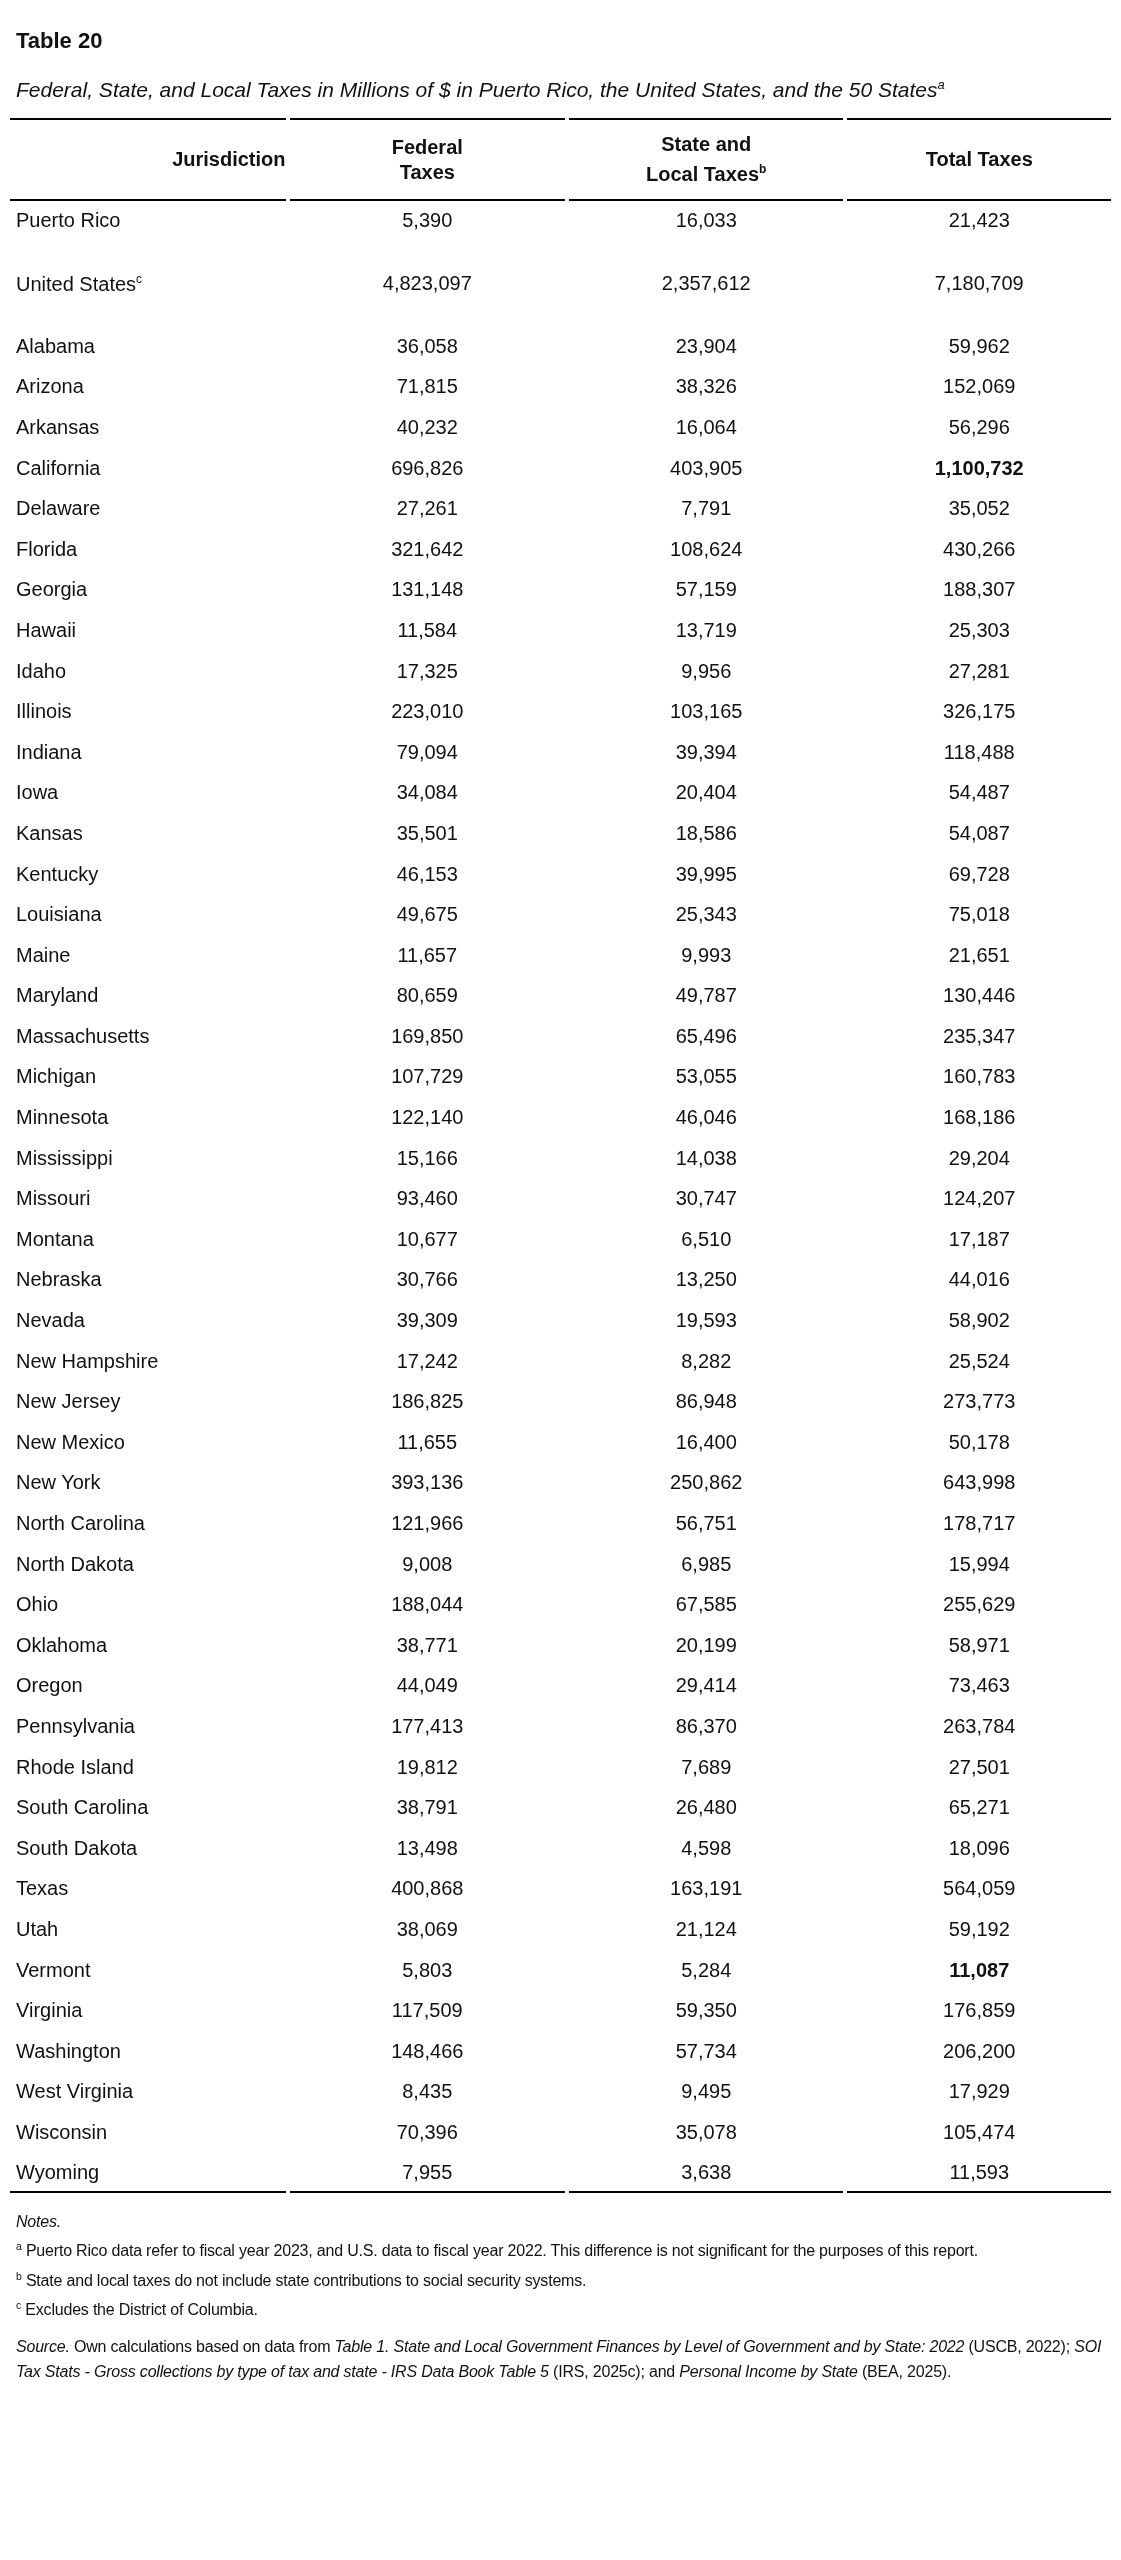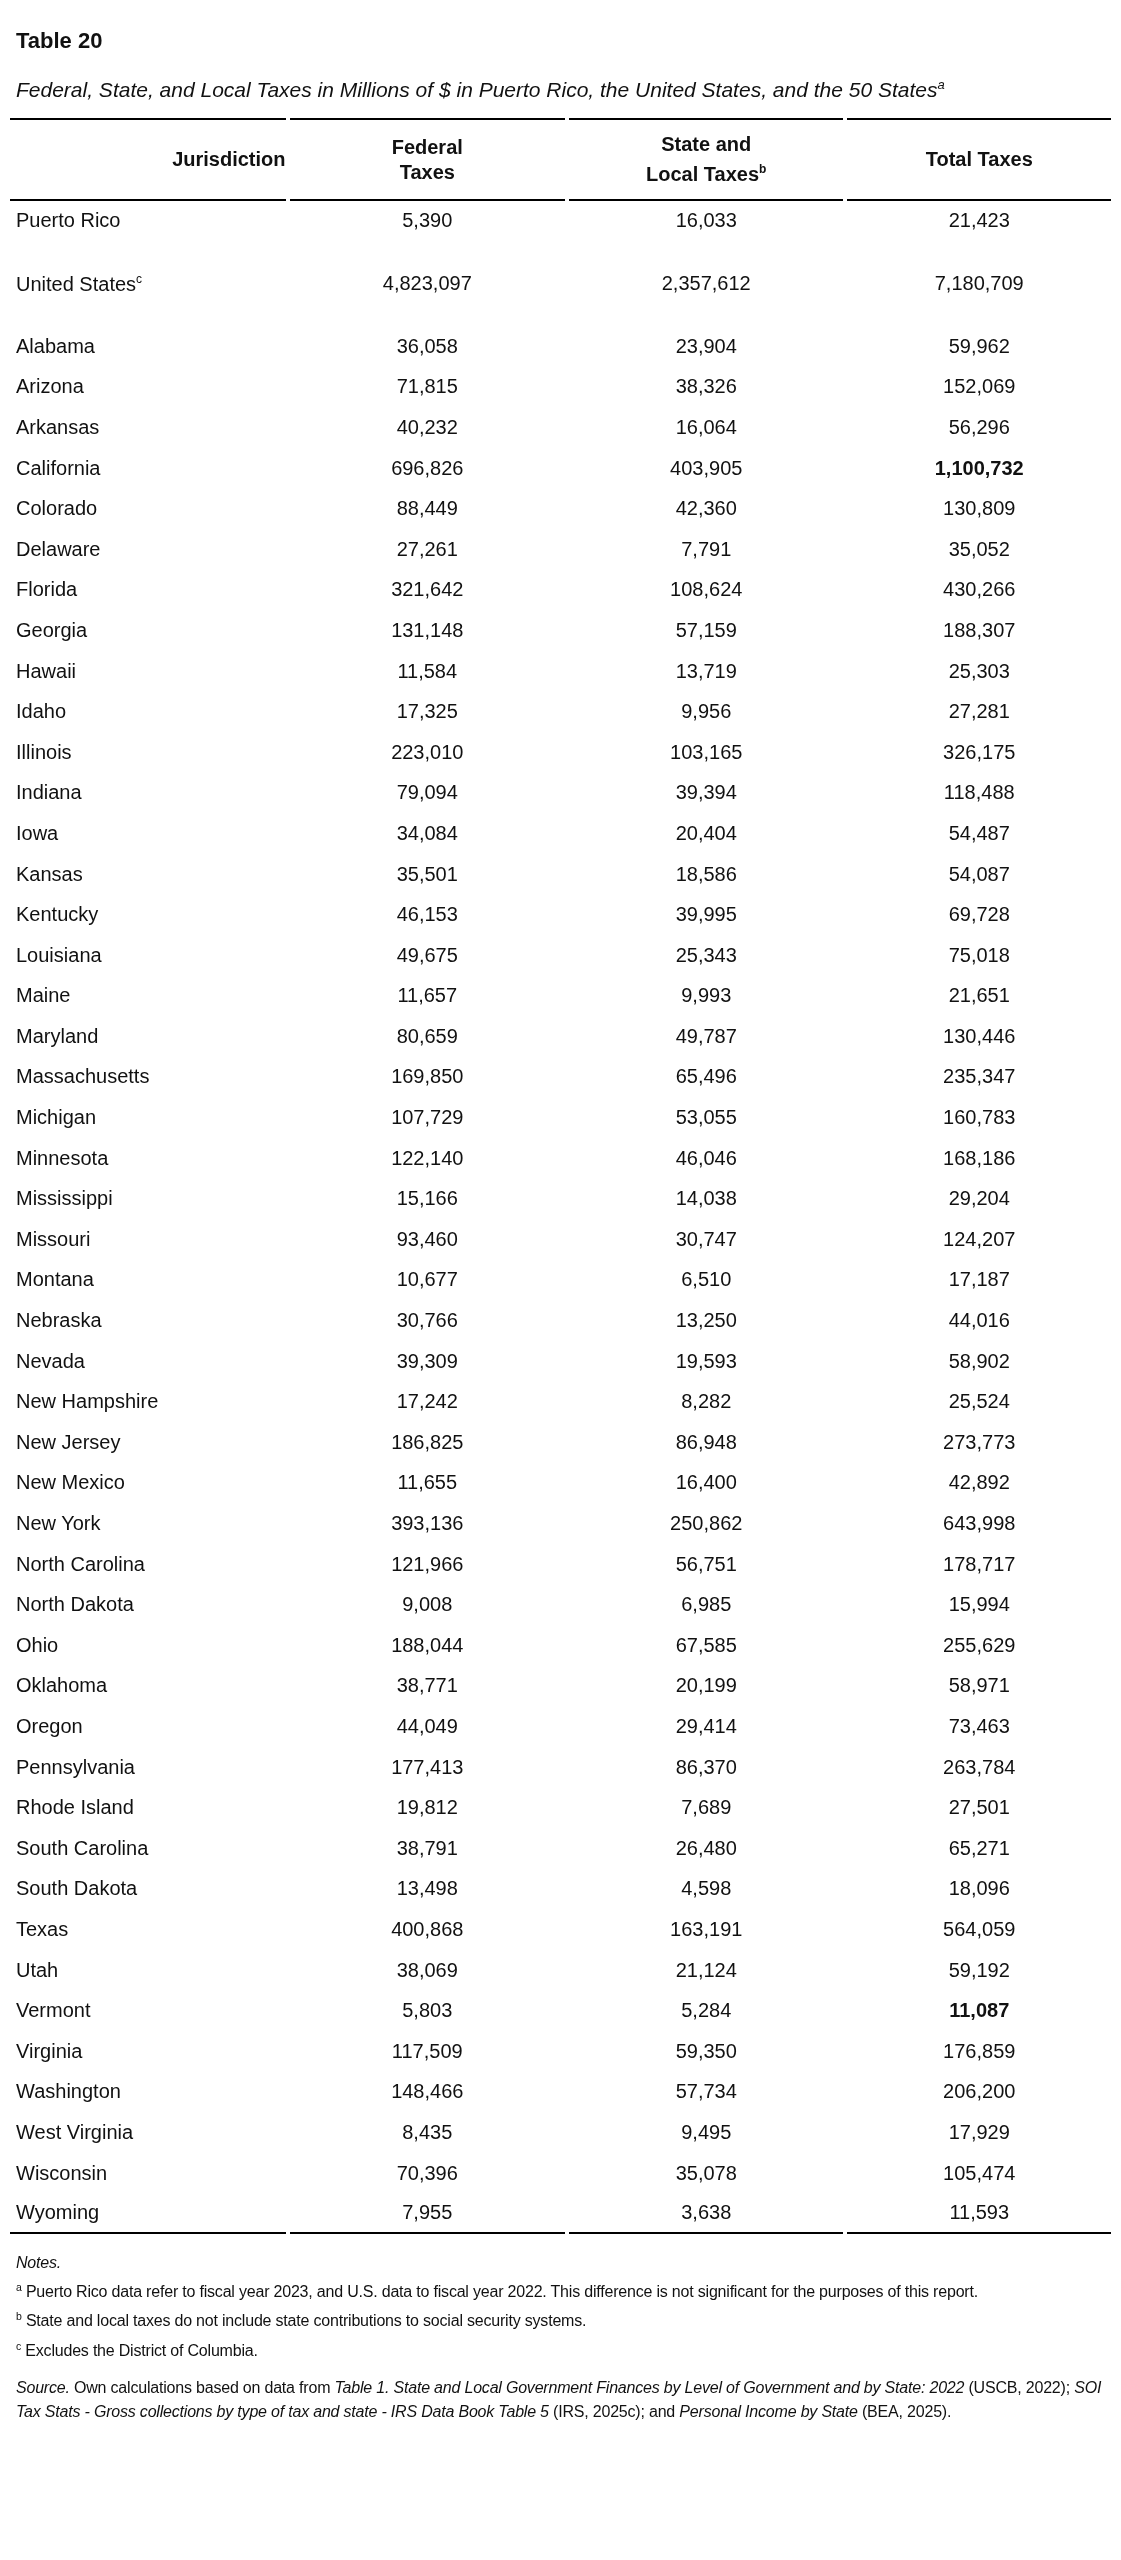--- a/index.html
+++ b/index.html
@@ -119,26 +119,20 @@
           <td class="c-num">16,064</td>
           <td class="c-num">56,296</td>
         </tr>
         <tr class="row">
           <td class="c-name">California</td>
           <td class="c-num">696,826</td>
           <td class="c-num">403,905</td>
           <td class="c-num bold">1,100,732</td>
         </tr>
         <tr class="row">
-          <td class="c-name">Colorado</td>
-          <td class="c-num">88,449</td>
-          <td class="c-num">42,360</td>
-          <td class="c-num">130,809</td>
-        </tr>
-        <tr class="row">
           <td class="c-name">Delaware</td>
           <td class="c-num">27,261</td>
           <td class="c-num">7,791</td>
           <td class="c-num">35,052</td>
         </tr>
         <tr class="row">
           <td class="c-name">Florida</td>
           <td class="c-num">321,642</td>
           <td class="c-num">108,624</td>
           <td class="c-num">430,266</td>
@@ -266,21 +260,21 @@
         <tr class="row">
           <td class="c-name">New Jersey</td>
           <td class="c-num">186,825</td>
           <td class="c-num">86,948</td>
           <td class="c-num">273,773</td>
         </tr>
         <tr class="row">
           <td class="c-name">New Mexico</td>
           <td class="c-num">11,655</td>
           <td class="c-num">16,400</td>
-          <td class="c-num">42,892</td>
+          <td class="c-num">50,178</td>
         </tr>
         <tr class="row">
           <td class="c-name">New York</td>
           <td class="c-num">393,136</td>
           <td class="c-num">250,862</td>
           <td class="c-num">643,998</td>
         </tr>
         <tr class="row">
           <td class="c-name">North Carolina</td>
           <td class="c-num">121,966</td>

